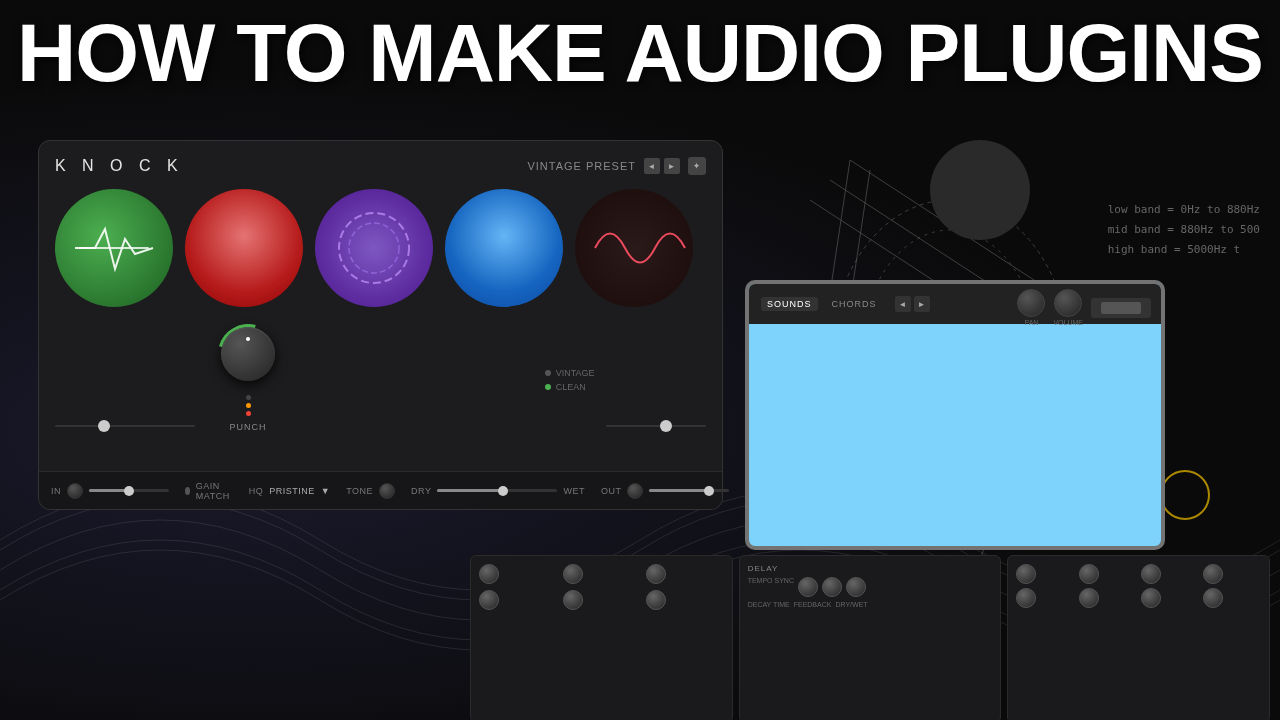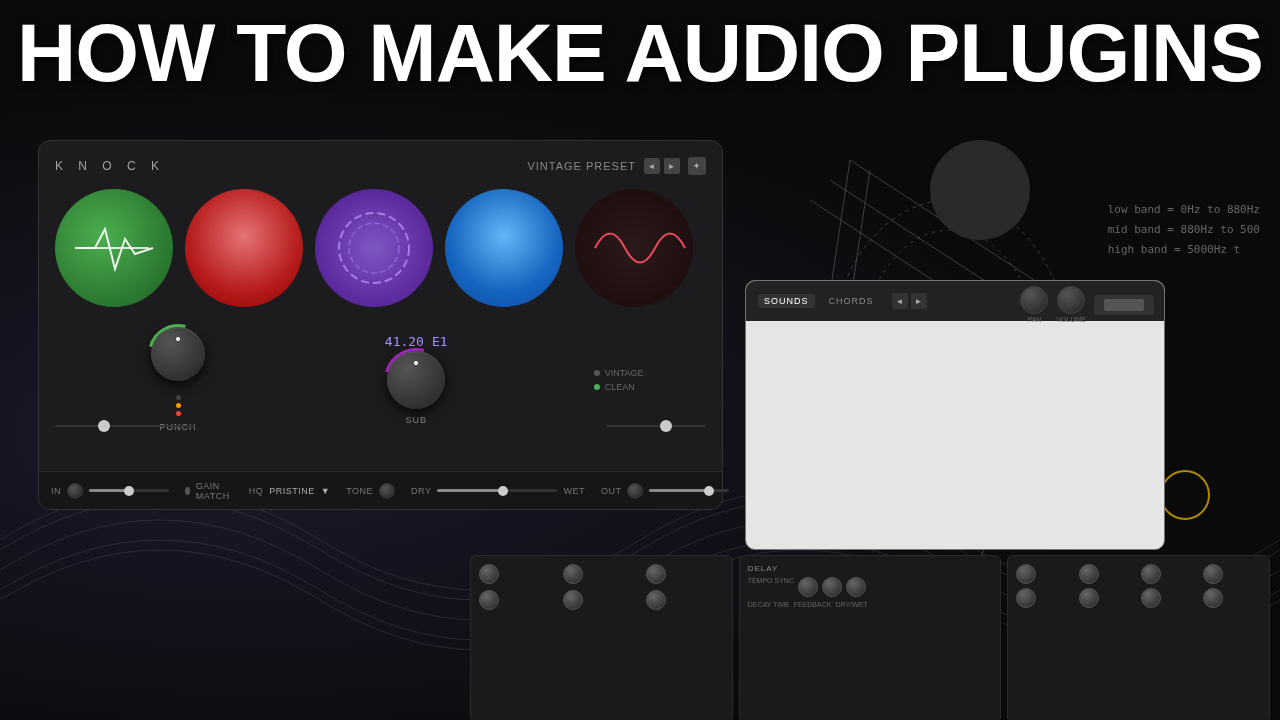--- a/index.html
+++ b/index.html
@@ -64,23 +64,23 @@
     }
 
     .knock-header {
       display: flex;
       justify-content: space-between;
       align-items: center;
       margin-bottom: 14px;
     }
 
     .knock-logo {
-      font-size: 12px;
+      font-size: 16px;
       letter-spacing: 6px;
-      color: #a3a3a3;
+      color: #e5e5e5;
       font-weight: 400;
     }
 
     .knock-preset {
       display: flex;
       align-items: center;
       gap: 8px;
       color: #888;
       font-size: 11px;
       letter-spacing: 1px;
@@ -313,24 +313,24 @@
       transform: translateX(-50%);
     }
 
     
     .synth-panel {
       position: absolute;
       top: 280px;
       right: 115px;
       width: 420px;
       height: 270px;
-      background: #e5e5e5;
+      background: #7dd3fc;
       border-radius: 10px;
       z-index: 4;
-      border: 1px solid #737373;
+      border: 4px solid #737373;
       overflow: hidden;
     }
 
     .synth-top {
       display: flex;
       align-items: center;
       gap: 8px;
       padding: 8px 12px;
       background: #222;
       height: 40px;
@@ -666,33 +666,20 @@
       </div>
       <div class="led-dots">
         <div class="led-dot led-grey"></div>
         <div class="led-dot led-orange"></div>
         <div class="led-dot led-red"></div>
       </div>
       <div class="knob-label">PUNCH</div>
     </div>
 
 
-    <div class="knob-group">
-      <div class="sub-display">
-        <div style="display:flex; gap:8px; align-items:center;">
-          <span class="knob-value">41.20</span>
-          <span class="knob-value">E1</span>
-        </div>
-        <div class="knob-outer" style="width:58px;height:58px;">
-          <div class="knob-ring knob-ring-purple"></div>
-          <div class="knob-dot"></div>
-        </div>
-      </div>
-      <div class="knob-label">SUB</div>
-    </div>
 
 
     <div class="knob-group" style="flex:0.7;">
       <div class="vintage-clean">
         <div class="vc-item">
           <div class="vc-dot"></div>
           <span>VINTAGE</span>
         </div>
         <div class="vc-item">
           <div class="vc-dot vc-dot-active"></div>

